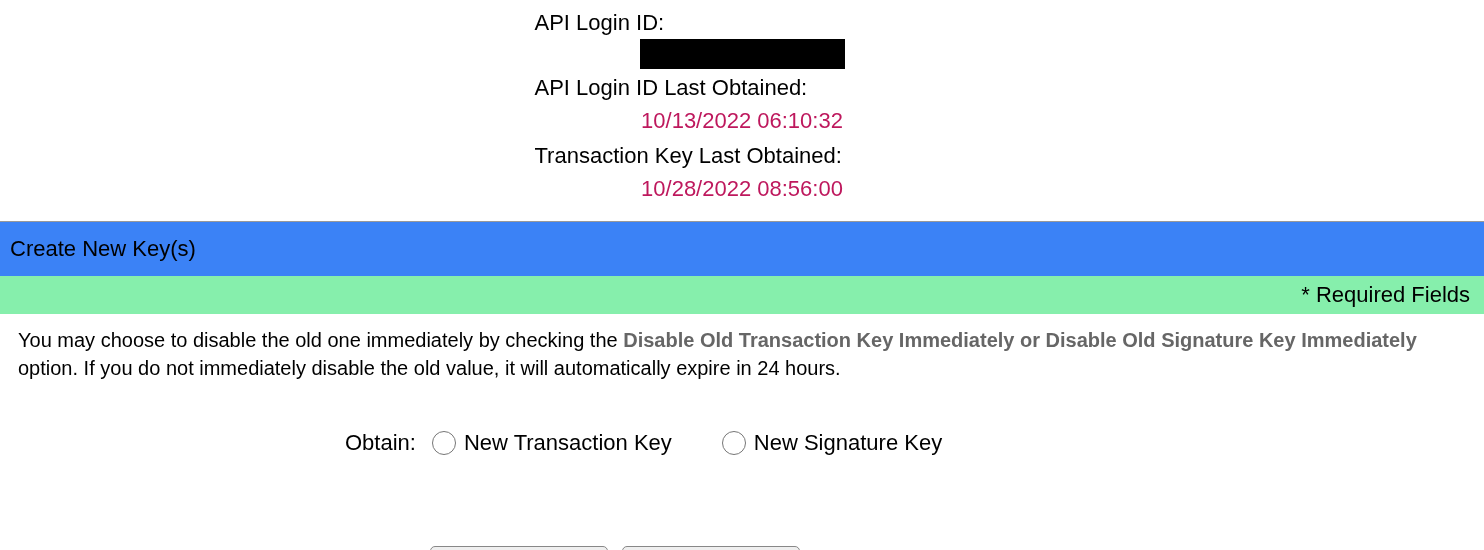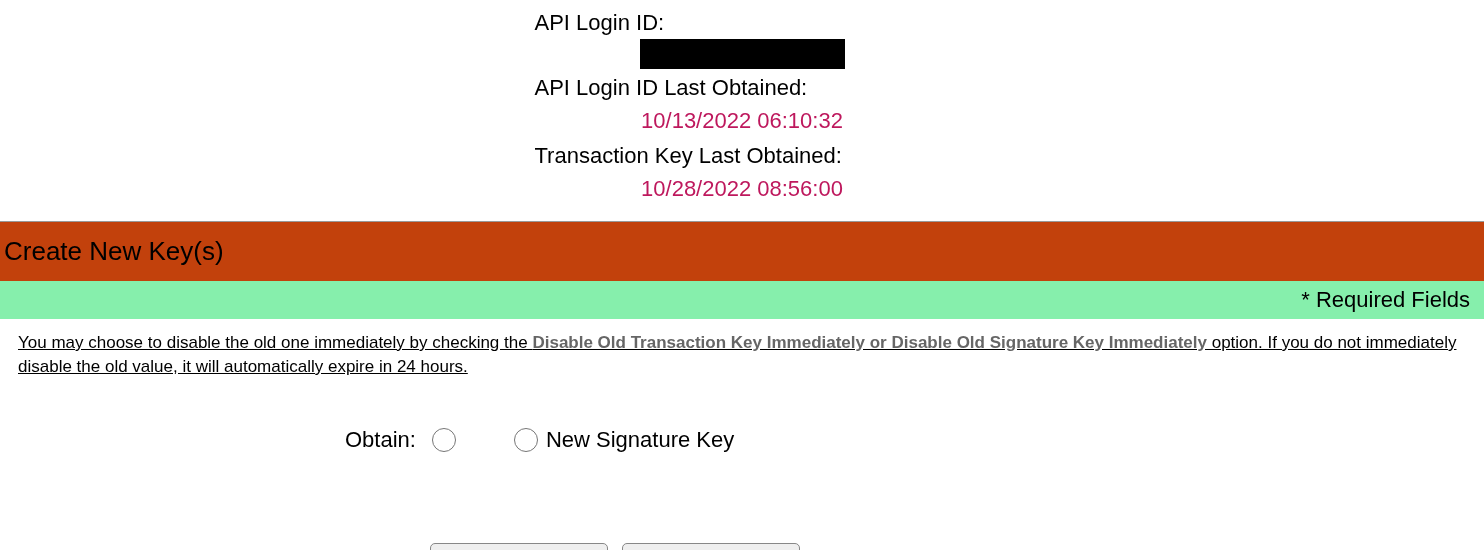--- a/index.html
+++ b/index.html
@@ -32,37 +32,36 @@
       color: #be185d;
       font-weight: normal;
     }
     .redacted-box {
       background: #000;
       width: 205px;
       height: 30px;
       display: inline-block;
     }
     .section-header {
-      background: #c2410c;
+      background: #3b82f6;
       border-top: 1px solid #999;
-      padding: 14px 4px;
-      font-size: 26px;
+      padding: 14px 10px;
+      font-size: 22px;
       font-weight: normal;
     }
     .required-bar {
       background: #86efac;
       text-align: right;
       padding: 6px 14px;
       font-size: 22px;
     }
     .desc-section {
       padding: 12px 18px 30px 18px;
-      font-size: 17px;
+      font-size: 20px;
       line-height: 1.4;
-      text-decoration: underline;
     }
     .desc-bold {
       color: #666;
       font-weight: bold;
     }
     .obtain-row {
       display: flex;
       align-items: center;
       justify-content: flex-start;
       gap: 10px;
@@ -122,20 +121,21 @@
 <div class="required-bar">* Required Fields</div>
 
 <div class="desc-section">
   <span>You may choose to disable the old one immediately by checking the </span><span class="desc-bold">Disable Old Transaction Key Immediately or Disable Old Signature Key Immediately</span><span> option. If you do not immediately disable the old value, it will automatically expire in 24 hours.</span>
 </div>
 
 <div class="obtain-row">
   <span class="obtain-label">Obtain:</span>
   <label class="radio-group">
     <input type="radio" name="obtain" style="">
+    <span>New Transaction Key</span>
   </label>
   <label class="radio-group">
     <input type="radio" name="obtain" style="">
     <span>New Signature Key</span>
   </label>
 </div>
 
 <div class="button-row">
   <button class="btn">Submit</button>
   <button class="btn">Fields</button>

